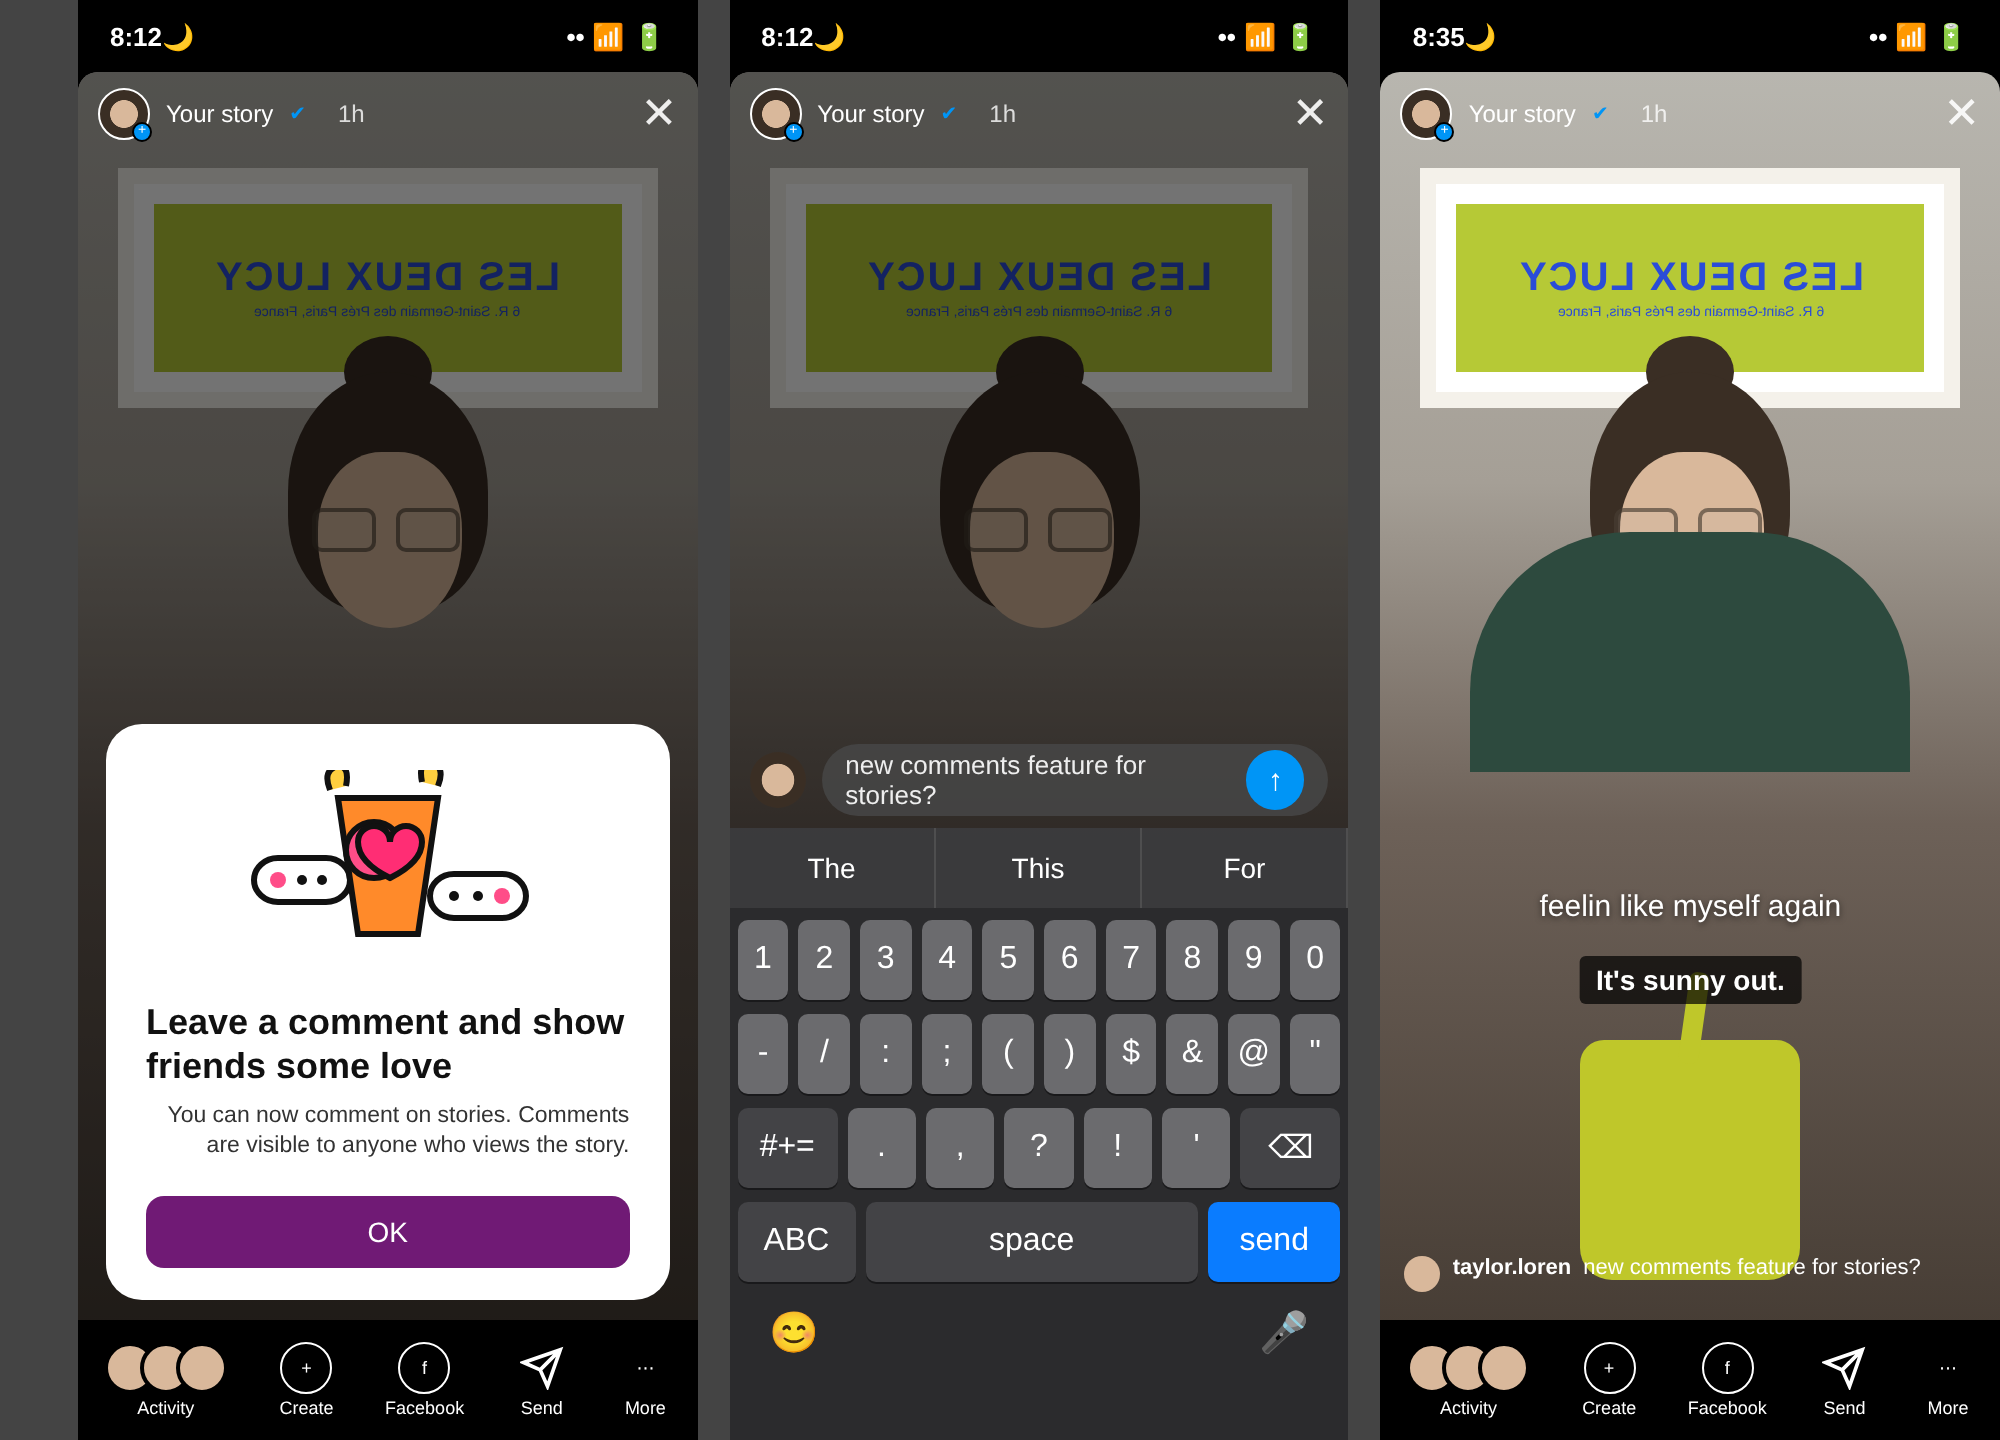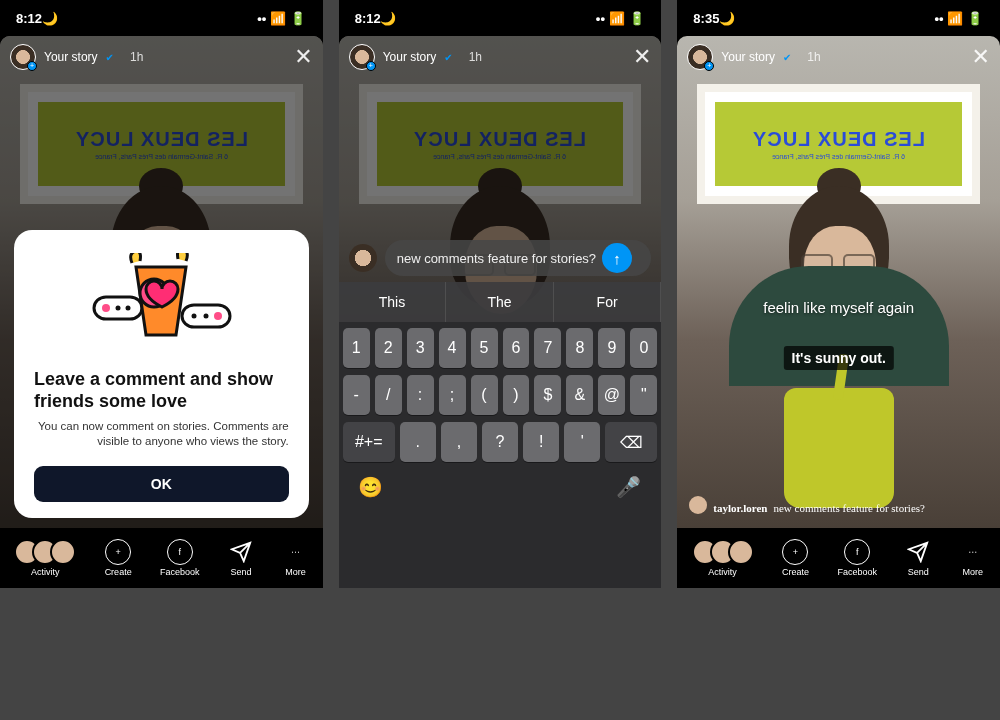--- a/index.html
+++ b/index.html
@@ -1,17 +1,17 @@
 <!DOCTYPE html>
 <html><head>
 <meta charset="utf-8">
 <style>
   * { box-sizing: border-box; margin: 0; padding: 0; }
   body { background: #444; font-family: -apple-system, Helvetica, Arial, sans-serif; display: flex; justify-content: center; }
-  .wrap { display: flex; gap: 16px; width: 1000px; height: 588px; }
+  .wrap { display: flex; gap: 16px; width: 1000px; height: 720px; padding-left: 39px; }
   .phone { flex: 1; position: relative; background: #000; overflow: hidden; display: flex; flex-direction: column; }
   .statusbar { position: absolute; top: 0; left: 0; right: 0; height: 36px; display: flex; justify-content: space-between; align-items: center; padding: 0 16px; color: #fff; font-size: 13px; font-weight: 600; z-index: 50; }
   .sb-right { display: flex; gap: 4px; align-items: center; }
   .story-bg { position: absolute; inset: 0; margin-top: 36px; border-radius: 10px; overflow: hidden; background: linear-gradient(#b8b6af 0%, #a59f96 30%, #6d6158 55%, #3e352d 100%); }
   .dim .story-bg::after { content: ""; position: absolute; inset: 0; background: rgba(0,0,0,0.55); }
   .poster { position: absolute; top: 48px; left: 20px; right: 20px; height: 120px; background: #fff; border: 8px solid #f4f1ea; }
   .poster-inner { position: absolute; inset: 10px; background: #b6c936; display: flex; flex-direction: column; align-items: center; justify-content: center; }
   .poster-txt { color: #2a4cd8; font-weight: 800; font-size: 20px; transform: scaleX(-1); letter-spacing: 1px; }
   .poster-sub { color: #2a4cd8; font-size: 7px; transform: scaleX(-1); margin-top: 2px; }
   .head { position: absolute; top: 150px; left: 50%; transform: translateX(-50%); width: 180px; height: 200px; }
@@ -28,21 +28,21 @@
   .avatar-s .add { position: absolute; bottom: -2px; right: -2px; width: 10px; height: 10px; background: #0095f6; border: 1.5px solid #000; border-radius: 50%; font-size: 7px; color: #fff; line-height: 8px; text-align: center; }
   .verified { color:#0095f6; font-size:10px; }
   .story-header .time { opacity: 0.8; margin-left: 8px; }
   .close { margin-left: auto; font-size: 22px; opacity: 0.9; }
 
   
   .modal { position: absolute; bottom: 70px; left: 14px; right: 14px; background: #fff; border-radius: 18px; padding: 18px 20px 16px; z-index: 30; }
   .modal-art { height: 110px; display:flex; align-items:center; justify-content:center; }
   .modal h3 { font-size: 18px; font-weight: 700; color: #111; margin: 10px 0 6px; line-height: 1.25; }
   .modal p { font-size: 11.5px; color: #333; line-height: 1.35; text-align: right; }
-  .modal .btn { margin-top: 16px; width: 100%; background: #0f172a; color: #fff; font-weight: 700; font-size: 14px; border: none; border-radius: 9px; padding: 10px 0; }
+  .modal .btn { margin-top: 16px; width: 100%; background: #701a75; color: #fff; font-weight: 400; font-size: 14px; border: none; border-radius: 9px; padding: 10px 0; }
 
   .bottom-nav { position: absolute; bottom: 0; left: 0; right: 0; height: 60px; background: #000; display: flex; justify-content: space-around; align-items: center; z-index: 20; }
   .nav-item { display: flex; flex-direction: column; align-items: center; gap: 2px; color: #fff; font-size: 9px; }
   .nav-ic { width: 26px; height: 26px; border-radius: 50%; display: flex; align-items: center; justify-content: center; color: #fff; }
   .nav-ic.ring { border: 1.5px solid #fff; }
   .seen-by { display:flex; }
   .seen-by .av { width:26px; height:26px; border-radius:50%; border:2px solid #000; background:#d9b89b; margin-left:-8px; }
   .seen-by .av:first-child { margin-left:0; }
 
   
@@ -53,25 +53,25 @@
   .suggest { position: absolute; left: 0; right: 0; bottom: 266px; height: 40px; background: rgba(60,60,62,0.92); display: flex; z-index: 30; }
   .suggest span { flex: 1; text-align: center; line-height: 40px; color: #fff; font-size: 14px; border-right: 1px solid rgba(255,255,255,0.1); }
   .kb { position: absolute; left: 0; right: 0; bottom: 0; height: 266px; background: #2b2b2d; z-index: 30; padding: 6px 4px; display: flex; flex-direction: column; gap: 7px; }
   .kb-row { display: flex; gap: 5px; }
   .key { flex: 1; background: #6b6b6e; color: #fff; border-radius: 5px; height: 40px; display: flex; align-items: center; justify-content: center; font-size: 16px; box-shadow: 0 1px 0 rgba(0,0,0,0.4); }
   .key.dark { background: #434346; }
   .key.send { background: #0a7cff; }
   .kb-bottom { display: flex; justify-content: space-between; padding: 6px 16px 0; color: #fff; font-size: 20px; }
 
   
-  .caption1 { position: absolute; left: 50%; transform: translateX(-50%); bottom: 272px; color: #fff; font-size: 15px; text-shadow: 0 1px 3px rgba(0,0,0,0.6); }
+  .caption1 { position: absolute; left: 50%; transform: translateX(-50%); bottom: 258px; color: #fff; font-size: 15px; text-shadow: 0 1px 3px rgba(0,0,0,0.6); }
   .caption2 { position: absolute; left: 50%; transform: translateX(-50%); bottom: 218px; background: rgba(0,0,0,0.7); color: #fff; font-size: 14px; font-weight: 700; padding: 4px 8px; border-radius: 3px; }
   .cup { position: absolute; bottom: 80px; left: 50%; transform: translateX(-50%); width: 110px; height: 120px; background: #bfc72a; border-radius: 12px 12px 16px 16px; }
   .straw { position: absolute; top: -34px; left: 52px; width: 10px; height: 46px; background: #bfc72a; transform: rotate(8deg); border-radius: 4px; }
-  .comment-line { position: absolute; bottom: 74px; left: 12px; right: 12px; display: flex; align-items: flex-end; gap: 6px; color: #fff; font-size: 11px; font-family: Liberation Serif, serif; }
+  .comment-line { position: absolute; bottom: 74px; left: 12px; right: 12px; display: flex; align-items: flex-start; gap: 6px; color: #fff; font-size: 11px; }
   .comment-line .av { width: 18px; height: 18px; border-radius: 50%; background: #d9b89b; }
   .comment-line .user { font-weight: 600; }
 
   svg { display:block; }
 </style>
 </head>
 <body>
 
 <div class="wrap">
 
@@ -200,22 +200,22 @@
     </div>
 
     <div class="comment-bar">
       <div class="av"></div>
       <div class="comment-pill">
         <span>new comments feature for stories?</span>
         <div class="send-btn">↑</div>
       </div>
     </div>
     <div class="suggest">
+      <span>The</span>
       <span>This</span>
-      <span>The</span>
       <span>For</span>
     </div>
     <div class="kb">
       <div class="kb-row" id="kbr1">
           <div class="key">1</div>
           <div class="key">2</div>
           <div class="key">3</div>
           <div class="key">4</div>
           <div class="key">5</div>
           <div class="key">6</div>
@@ -240,20 +240,25 @@
         <div class="key dark" style="flex:1.3">#+=</div>
         <div id="kbr3" style="display:flex; gap:5px; flex:5">
             <div class="key">.</div>
             <div class="key">,</div>
             <div class="key">?</div>
             <div class="key">!</div>
             <div class="key">'</div>
           </div>
         <div class="key dark" style="flex:1.3">⌫</div>
       </div>
+      <div class="kb-row">
+        <div class="key dark" style="flex:1.6">ABC</div>
+        <div class="key dark" style="flex:4.5">space</div>
+        <div class="key send" style="flex:1.8">send</div>
+      </div>
       <div class="kb-bottom">
         <span>😊</span>
         <span>🎤</span>
       </div>
     </div>
   </div>
 
   <div class="phone">
     <div class="statusbar">
         <span>8:35</span>

